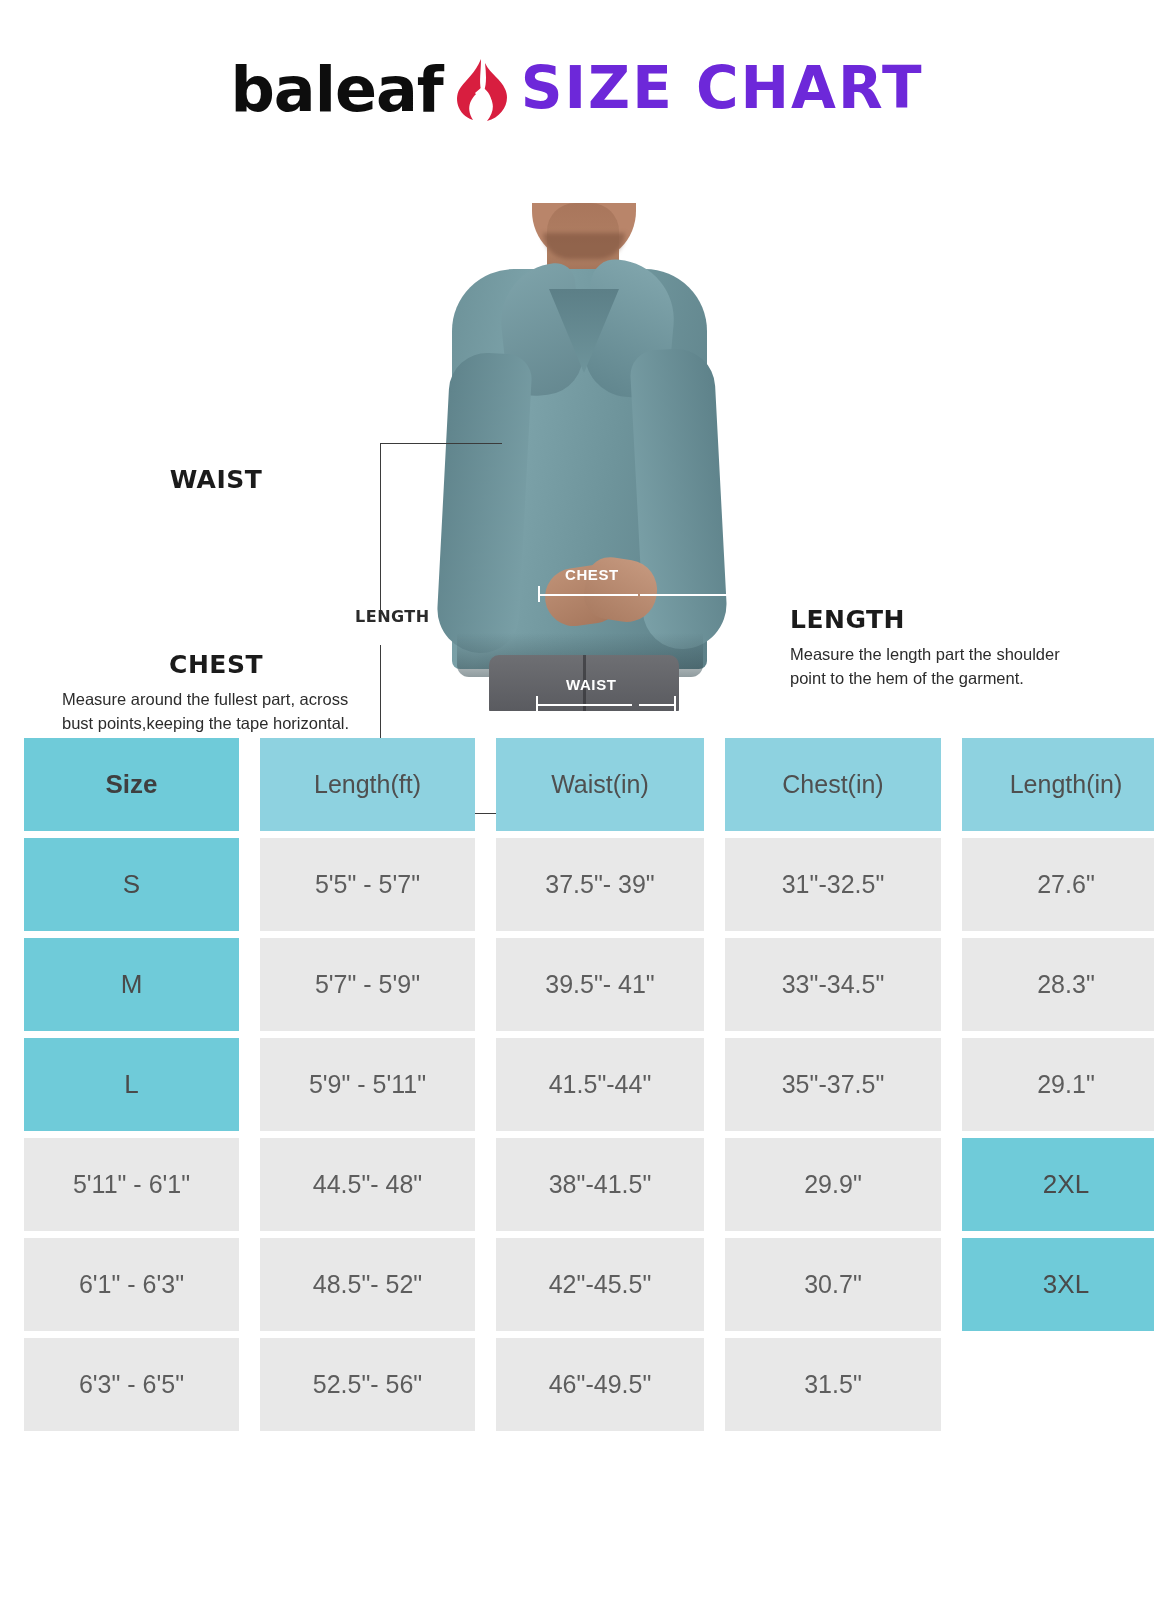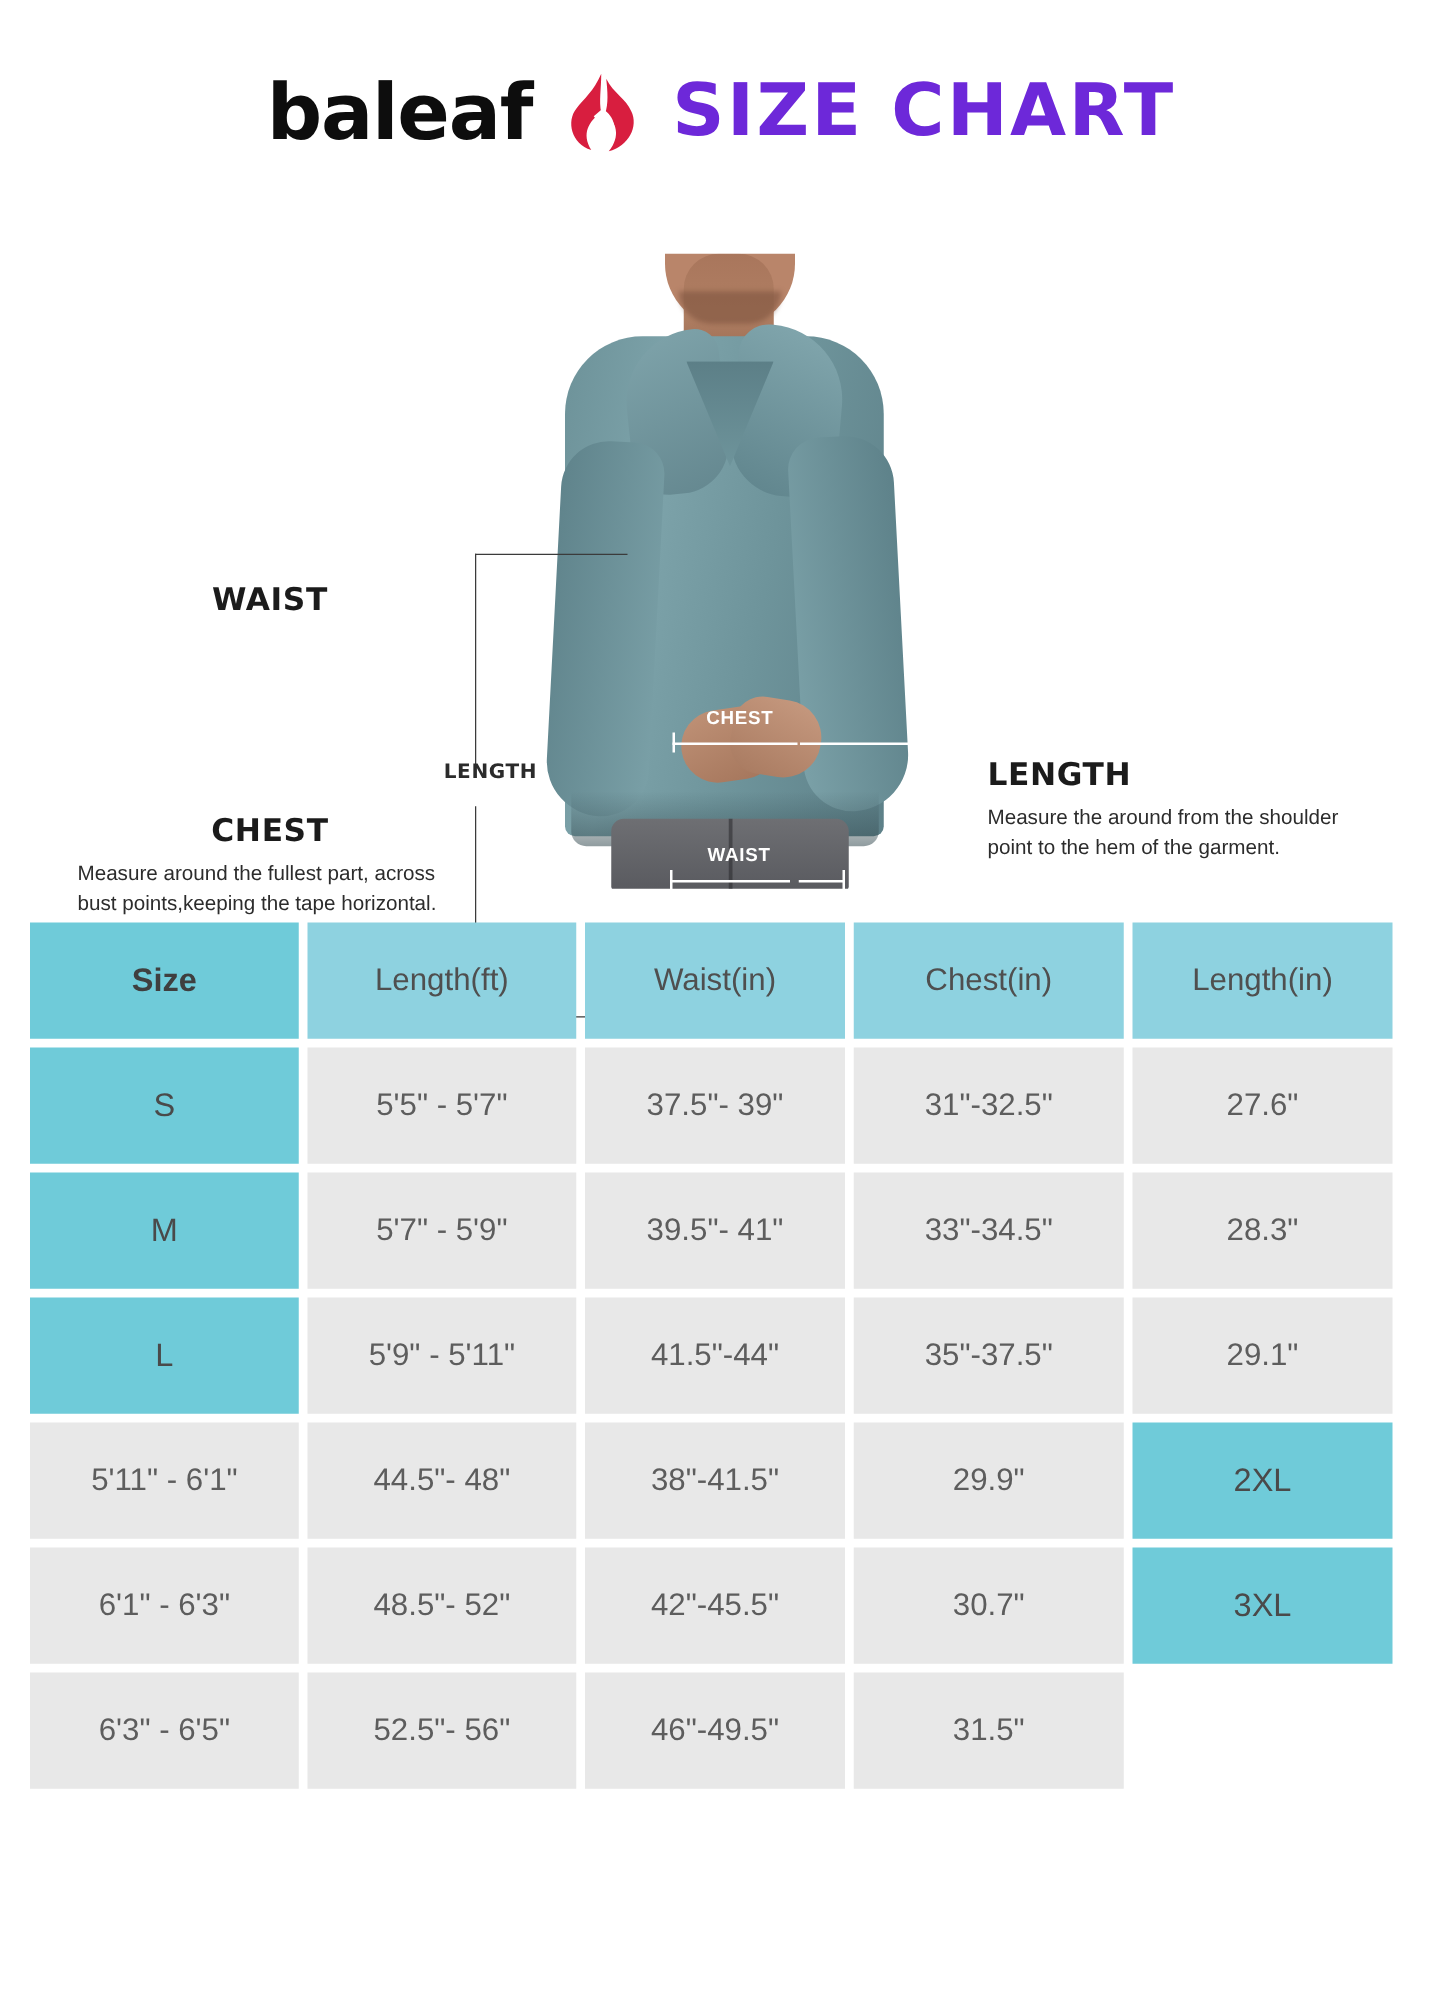--- a/index.html
+++ b/index.html
@@ -13,21 +13,21 @@
     overflow: hidden;
     position: relative;
   }
 
   
   .header {
     height: 175px;
     display: flex;
     align-items: center;
     justify-content: center;
-    gap: 25px;
+    gap: 8px;
   }
   .brand {
     font-family: "DejaVu Sans", sans-serif;
     font-weight: bold;
     font-size: 62px;
     letter-spacing: -1px;
     color: #0d0d0d;
     line-height: 1;
     position: relative;
     top: 2px;
@@ -248,21 +248,21 @@
   }
 
   
   .table {
     position: absolute;
     left: 24px;
     top: 738px;
     width: 1106px;
     display: grid;
     grid-template-columns: 215px 215px 208px 216px 208px;
-    gap: 7px 7px;
+    gap: 7px 21px;
   }
   .cell {
     height: 93px;
     display: flex;
     align-items: center;
     justify-content: center;
     font-size: 25px;
     color: #5d5d5d;
   }
   .cell.head {
@@ -340,21 +340,21 @@
     <h3>WAIST</h3>
   </div>
 
   <div class="callout left" style="left:62px; top:475px; width:308px;">
     <h3>CHEST</h3>
     <p>Measure around the fullest part, across bust points,keeping the tape horizontal.</p>
   </div>
 
   <div class="callout" style="left:790px; top:430px; width:300px;">
     <h3>LENGTH</h3>
-    <p>Measure the around from the shoulder point to the hem of the garment.</p>
+    <p>Measure the length part the shoulder point to the hem of the garment.</p>
   </div>
 </div>
 
 <div class="table">
 
   <div class="cell head size">Size</div>
   <div class="cell head">Length(ft)</div>
   <div class="cell head">Waist(in)</div>
   <div class="cell head">Chest(in)</div>
   <div class="cell head">Length(in)</div>

